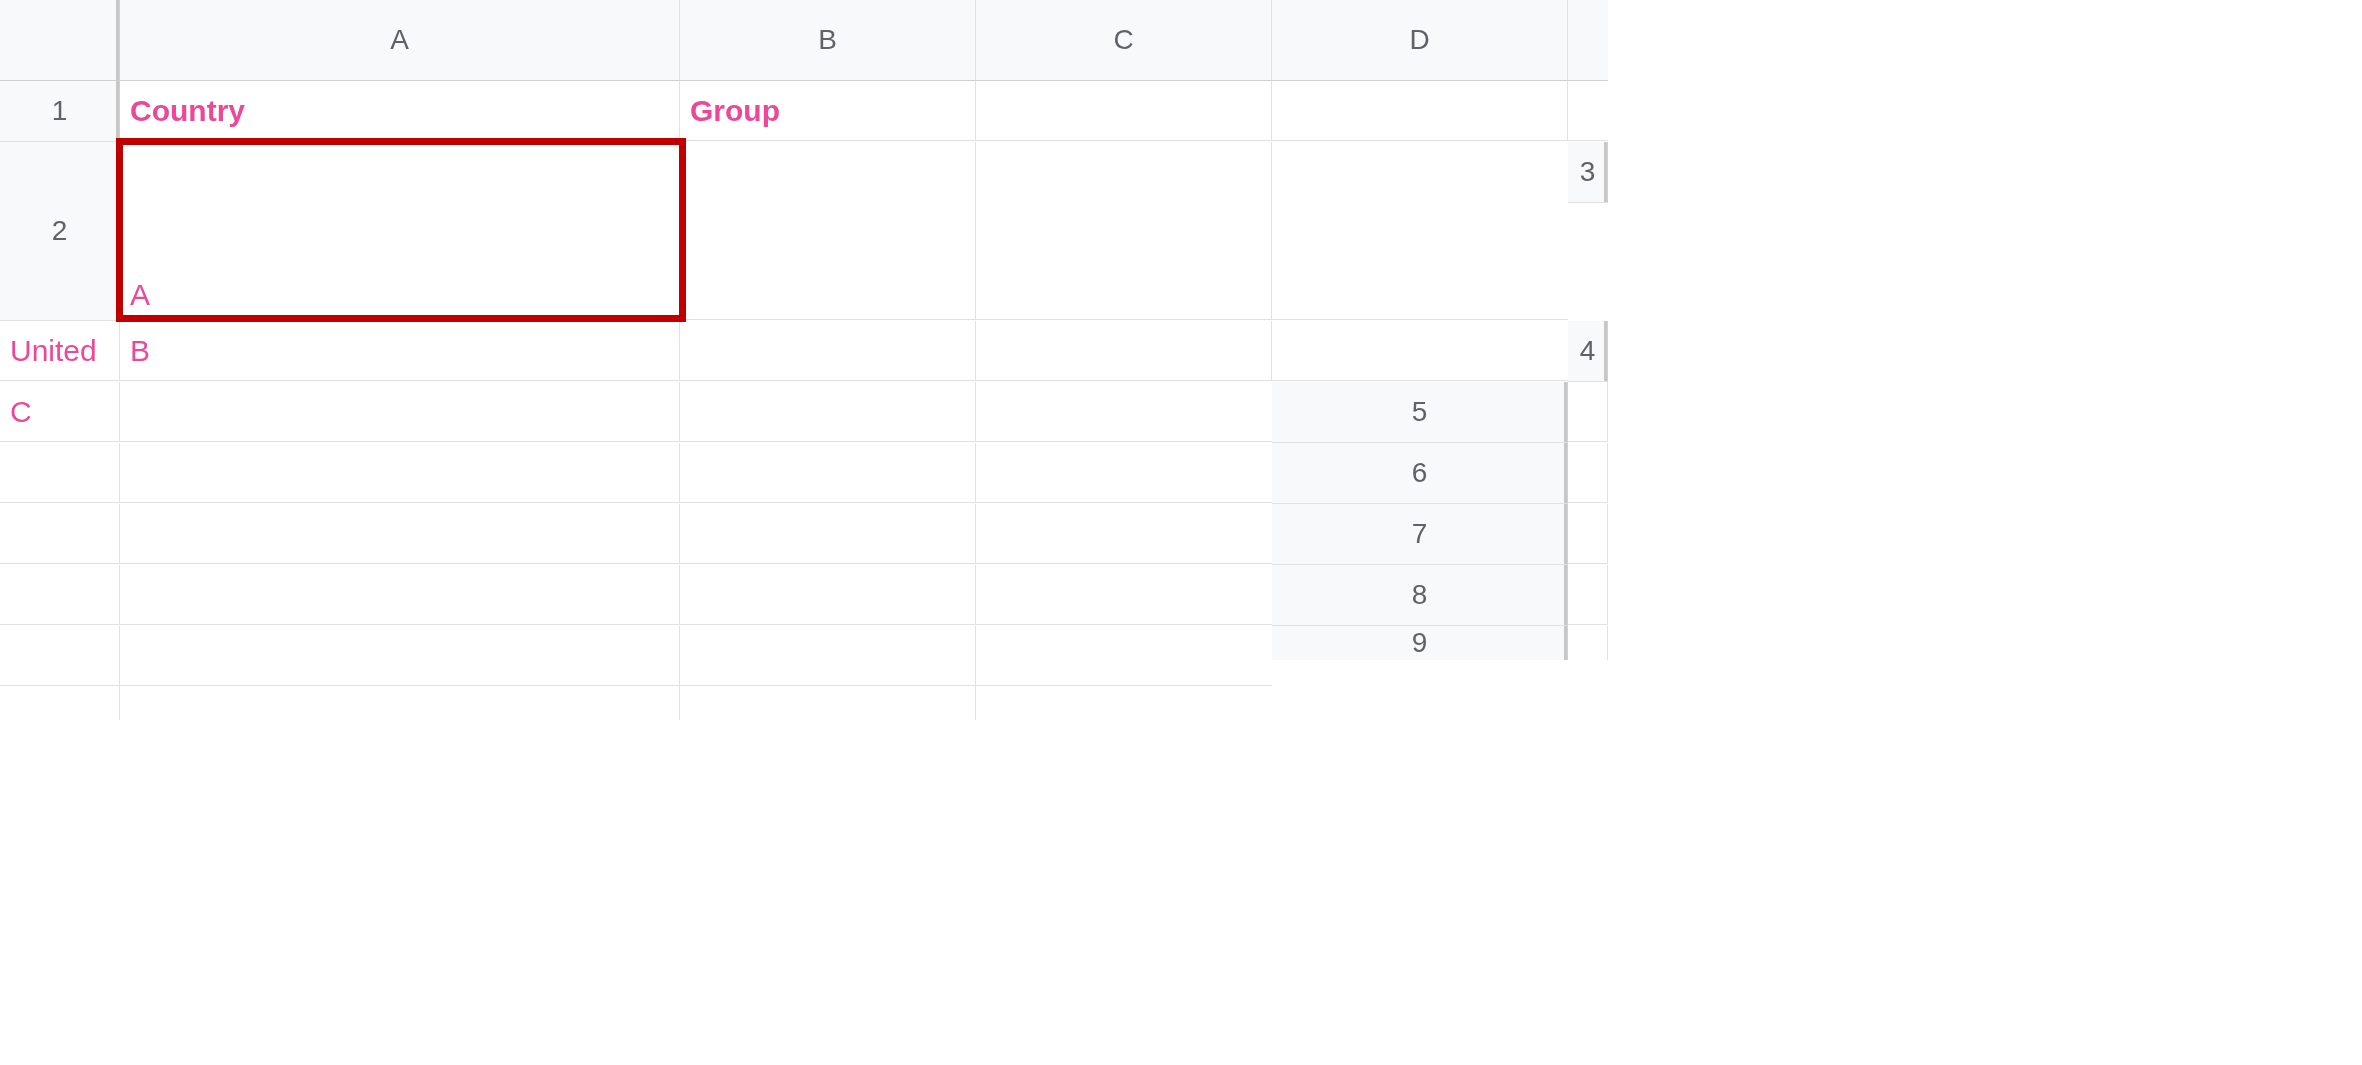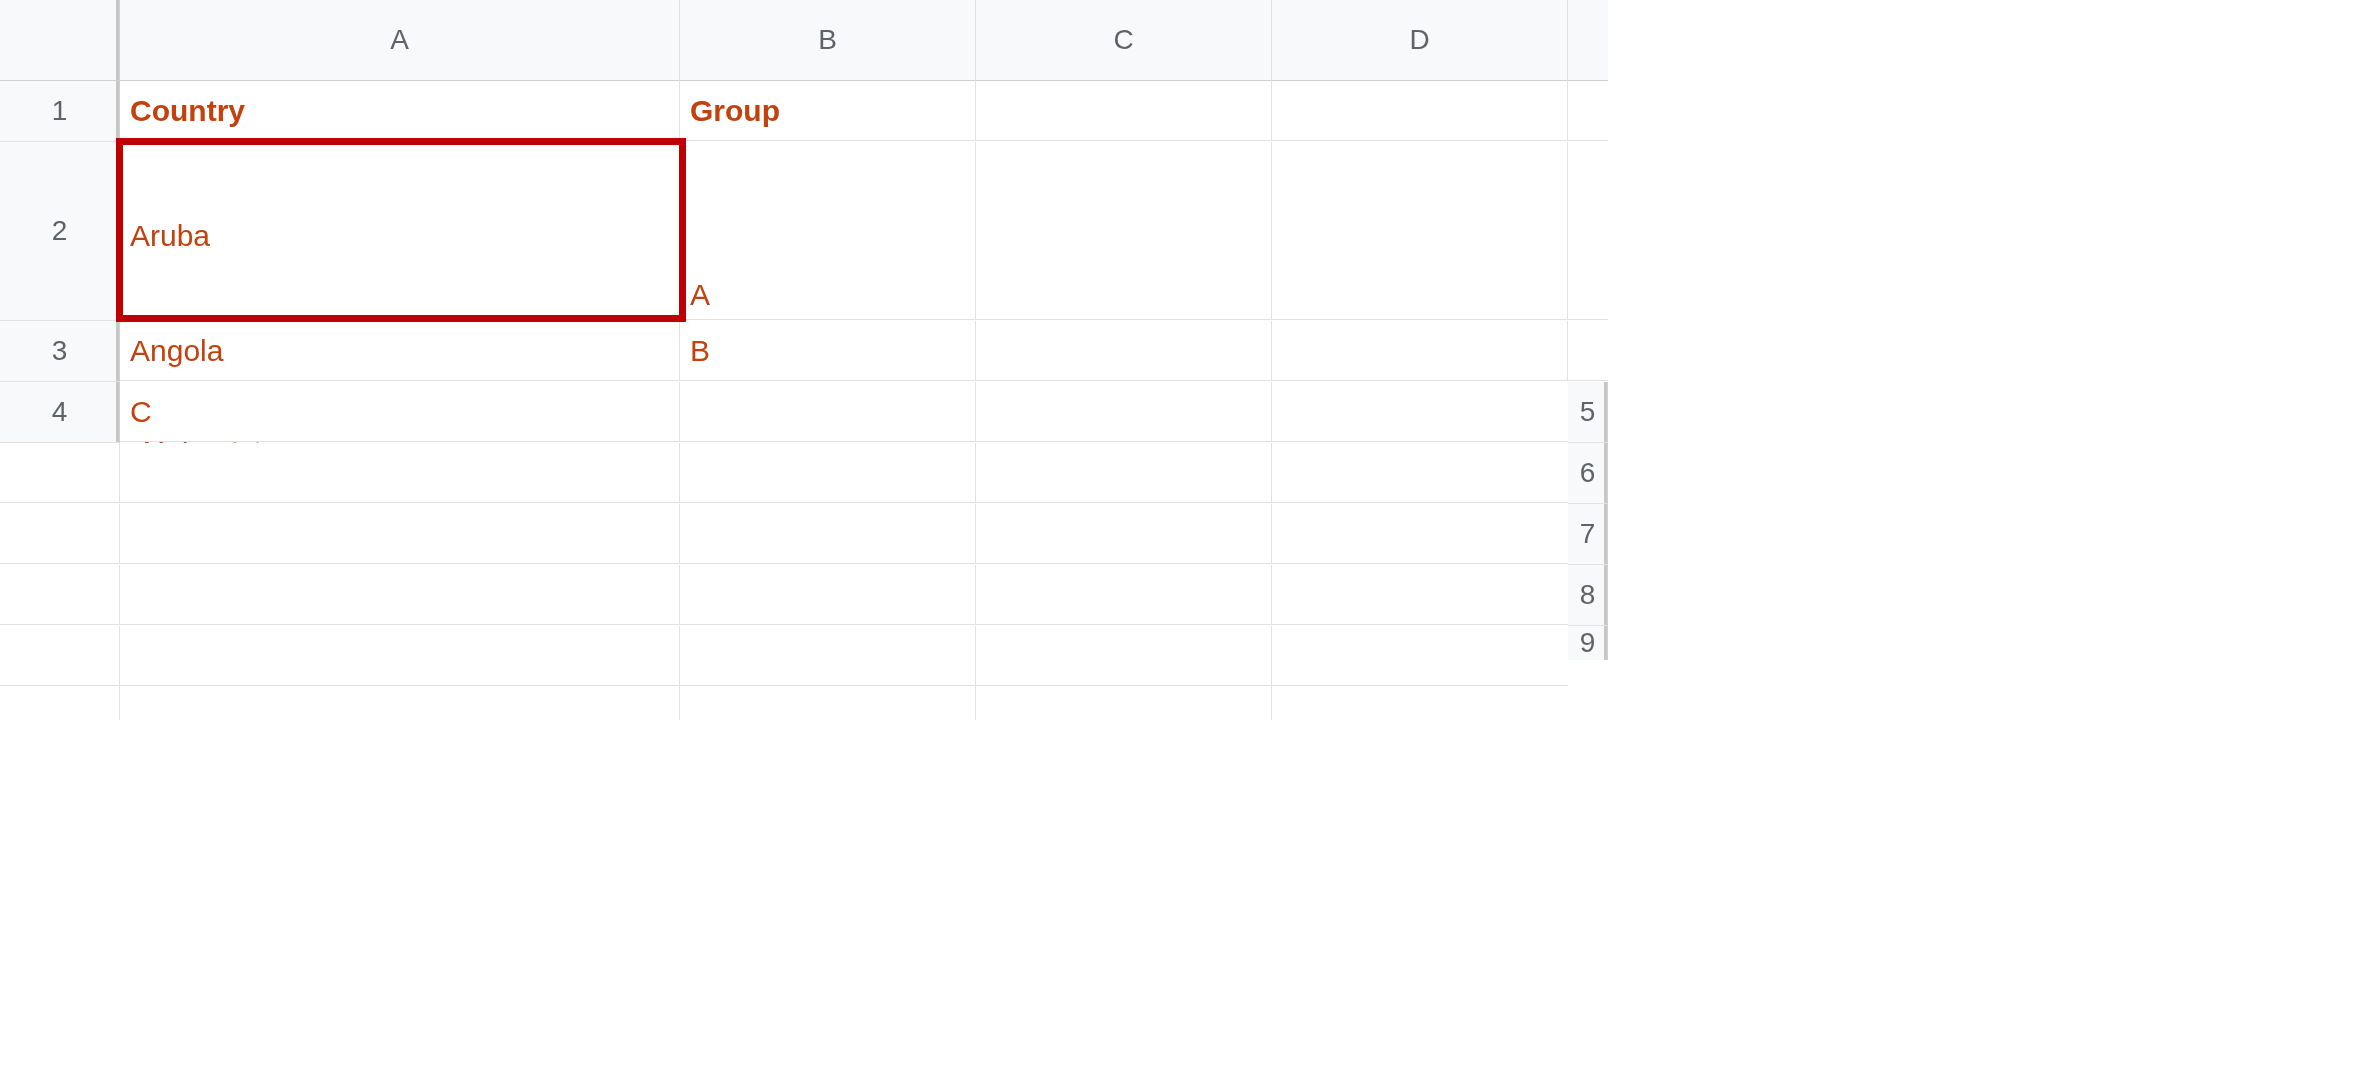--- a/index.html
+++ b/index.html
@@ -51,21 +51,21 @@
 
   
   .cell {
     border-right: 1px solid #e1e1e1;
     border-bottom: 1px solid #e1e1e1;
     display: flex;
     align-items: center;
     padding: 0 10px;
     box-sizing: border-box;
     background: #fff;
-    color: #c2410c;
+    color: #ec4899;
   }
 
   .bold { font-weight: 700; }
 
   
   .cell.multiline {
     display: block;
     padding-top: 4px;
     padding-bottom: 4px;
     white-space: pre;
@@ -112,32 +112,27 @@
   <div class="col-e-sliver"></div>
 
   <div class="row-header h-hdr rowhdr-edge">1</div>
   <div class="cell h-hdr bold">Country</div>
   <div class="cell h-hdr bold">Group</div>
   <div class="cell h-hdr"></div>
   <div class="cell h-hdr"></div>
   <div class="cell h-hdr trailing"></div>
 
   <div class="row-header h-tall rowhdr-edge">2</div>
-  <div class="cell h-tall multiline">
-    <span class="line">Aruba</span>
-    <span class="line"> Africa Eastern and Southern</span>
-    <span class="line"> Afghanistan</span>
-  </div>
   <div class="cell h-tall" style="align-items:flex-end; padding-bottom:6px;">A</div>
   <div class="cell h-tall"></div>
   <div class="cell h-tall"></div>
   <div class="cell h-tall trailing"></div>
 
   <div class="row-header h-std rowhdr-edge">3</div>
-  <div class="cell h-std">Angola</div>
+  <div class="cell h-std">United</div>
   <div class="cell h-std">B</div>
   <div class="cell h-std"></div>
   <div class="cell h-std"></div>
   <div class="cell h-std trailing"></div>
 
   <div class="row-header h-std rowhdr-edge">4</div>
   <div class="cell h-std">C</div>
   <div class="cell h-std"></div>
   <div class="cell h-std"></div>
   <div class="cell h-std trailing"></div>

